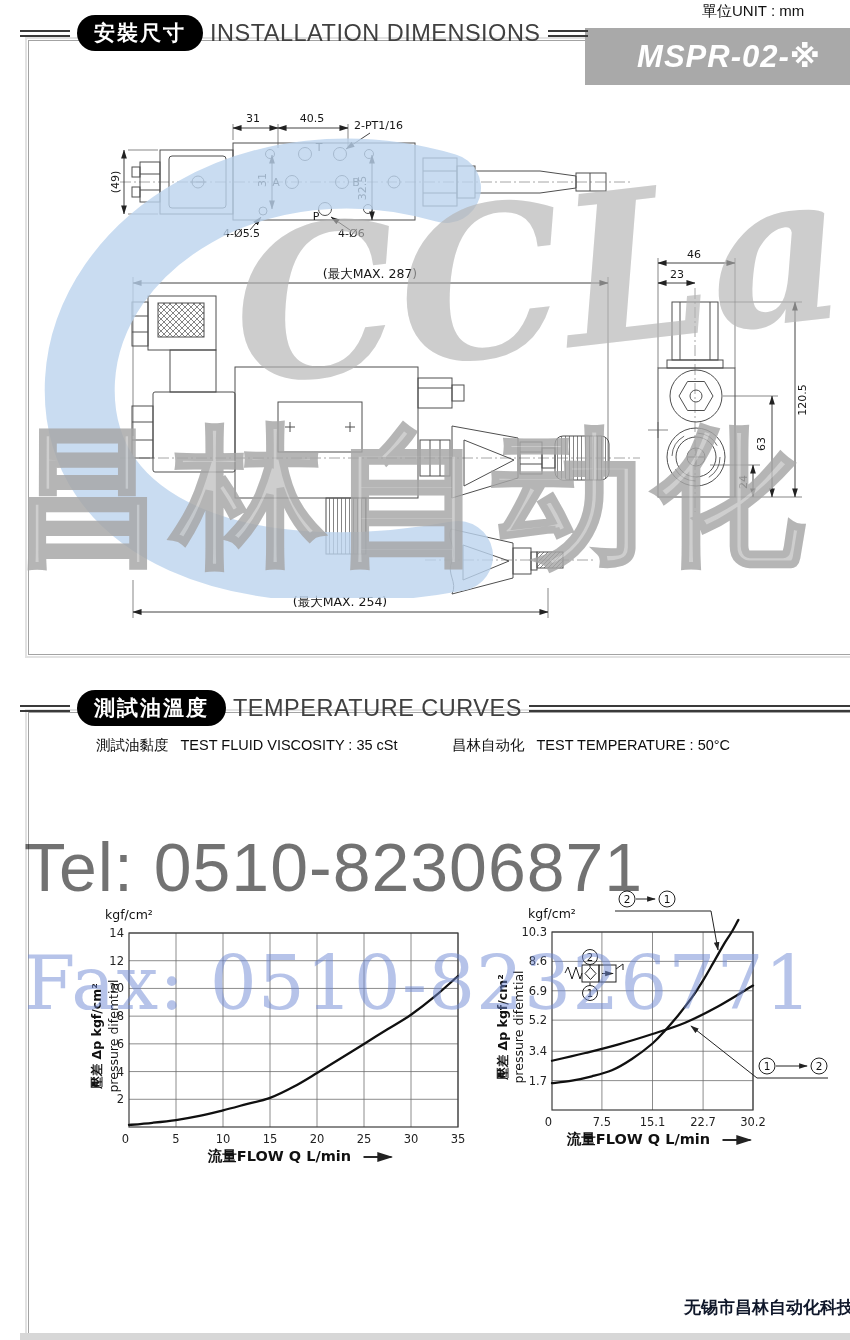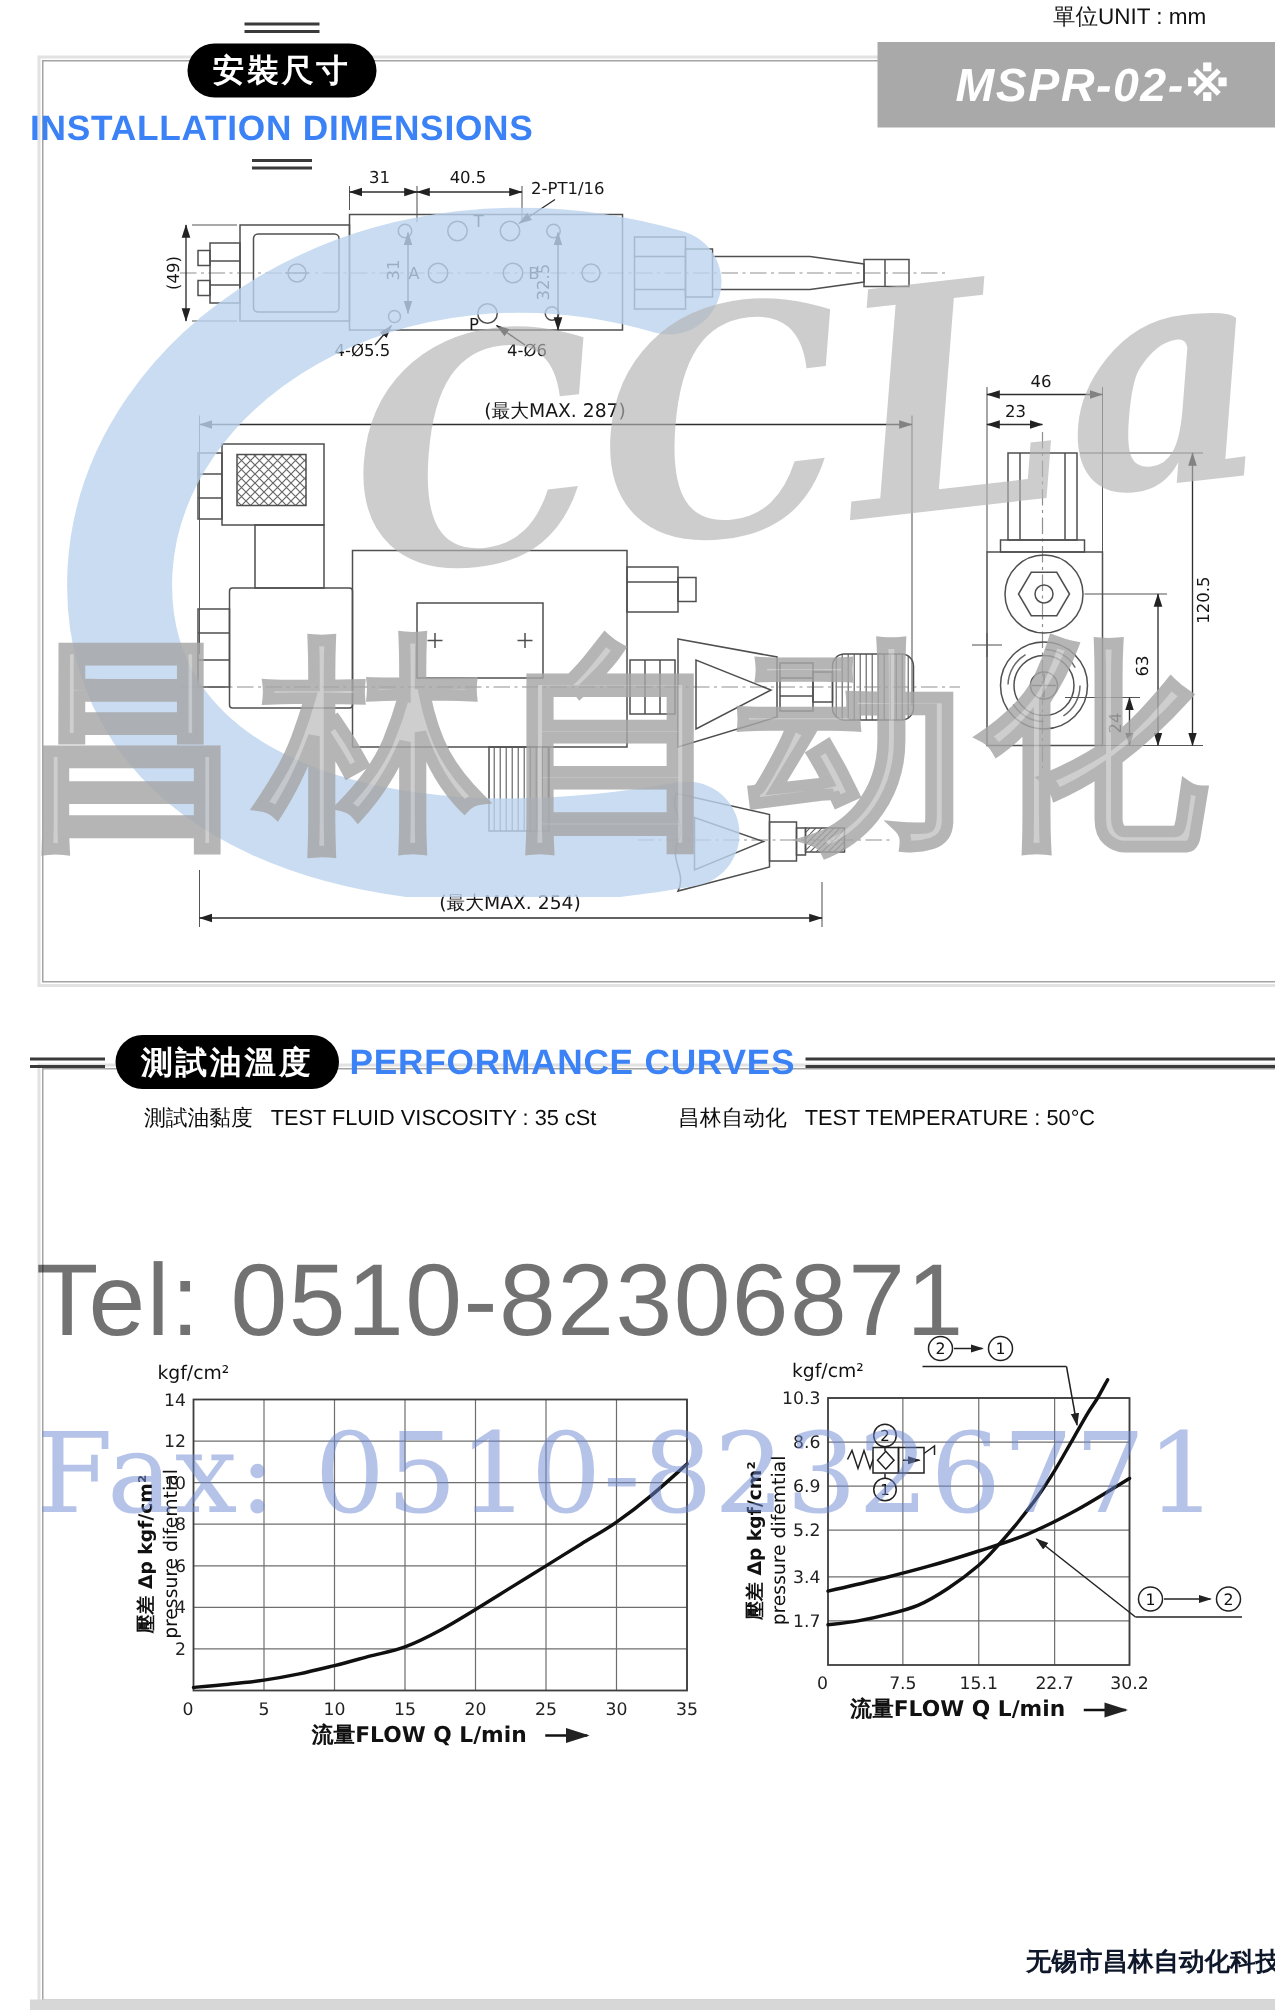--- a/index.html
+++ b/index.html
@@ -4,26 +4,26 @@
 <style>
   html,body{margin:0;padding:0;background:#fff;}
   .page{position:relative;width:850px;height:1340px;background:#ffffff;overflow:hidden;
         font-family:"Liberation Sans","DejaVu Sans",sans-serif;margin-left:20px;}
   .edge-r{position:absolute;right:3px;top:0;bottom:0;width:1px;background:#cfcfcf;}
   .box{position:absolute;border:1px solid #a3a3a3;outline:2px solid #e2e2e2;outline-offset:1px;}
   #box1{left:8px;top:40px;width:824px;height:613px;}
   #box2{left:8px;top:712px;width:824px;height:620px;}
   .unit{position:absolute;top:2px;left:682px;font-size:15px;color:#111;z-index:7;}
   .sec-header{position:absolute;left:0;display:flex;align-items:center;gap:7px;z-index:6;}
-  #hdr1{top:15px;flex-direction:column;} #hdr2{top:690px;}
+  #hdr1{top:15px;} #hdr2{top:690px;}
   .dline{height:7px;border-top:2px solid #3a3a3a;border-bottom:2px solid #3a3a3a;box-sizing:border-box;}
   .w50{width:50px;} .w40{width:40px;} .wlong{width:372px;}
   .pill{background:#000;color:#fff;font-weight:bold;font-size:21px;padding:4px 17px;
         border-radius:20px;letter-spacing:2px;white-space:nowrap;}
-  .sec-title{font-weight:bold;font-size:23.5px;color:#3b82f6;letter-spacing:.5px;white-space:nowrap;}
+  .sec-title{font-weight:normal;font-size:23.5px;color:#404040;letter-spacing:.5px;white-space:nowrap;}
   .badge{position:absolute;left:565px;top:28px;width:288px;height:57px;background:#a9a9a9;color:#fff;
          display:flex;align-items:center;justify-content:center;font-weight:bold;font-style:italic;
          font-size:31px;letter-spacing:1px;z-index:5;}
   .wm{position:absolute;pointer-events:none;}
   #wm-swoosh{left:6px;top:118px;z-index:2;opacity:.8;}
   #wm-cclair{left:222px;top:196px;font-family:"DejaVu Serif","Liberation Serif",serif;font-style:italic;
              font-weight:bold;font-size:208px;line-height:1.05;color:#b4b4b4;opacity:.66;
              transform:rotate(-6.5deg);transform-origin:60px 180px;z-index:3;white-space:nowrap;}
   #wm-zh{left:-6px;top:398px;font-size:150px;font-weight:bold;color:#c4c4c4;opacity:.82;
          letter-spacing:10px;z-index:3;white-space:nowrap;-webkit-text-stroke:3px #a6a6a6;}
@@ -223,21 +223,21 @@
       <line class="ext" x1="113" y1="540" x2="113" y2="578"></line>
         <line class="ext" x1="528" y1="548" x2="528" y2="578"></line>
       <line class="dim" x1="113" y1="572" x2="528" y2="572" marker-start="url(#da)" marker-end="url(#da)"></line>
       <text class="t12" x="320" y="566" text-anchor="middle">(最大MAX. 254)</text>
     </g>
   </svg>
 
   <div class="sec-header" id="hdr2">
     <div class="dline w50"></div>
     <div class="pill">測試油溫度</div>
-    <div class="sec-title">PERFORMANCE CURVES</div>
+    <div class="sec-title">TEMPERATURE CURVES</div>
     <div class="dline wlong"></div>
   </div>
 
   <div class="box" id="box2"></div>
 
   <div class="cond" id="cond1">
     <span class="zh">測試油黏度</span><span>TEST FLUID VISCOSITY : 35 cSt</span>
   </div>
   <div class="cond" id="cond2">
     <span class="zh">昌林自动化</span><span>TEST TEMPERATURE : 50°C</span>

